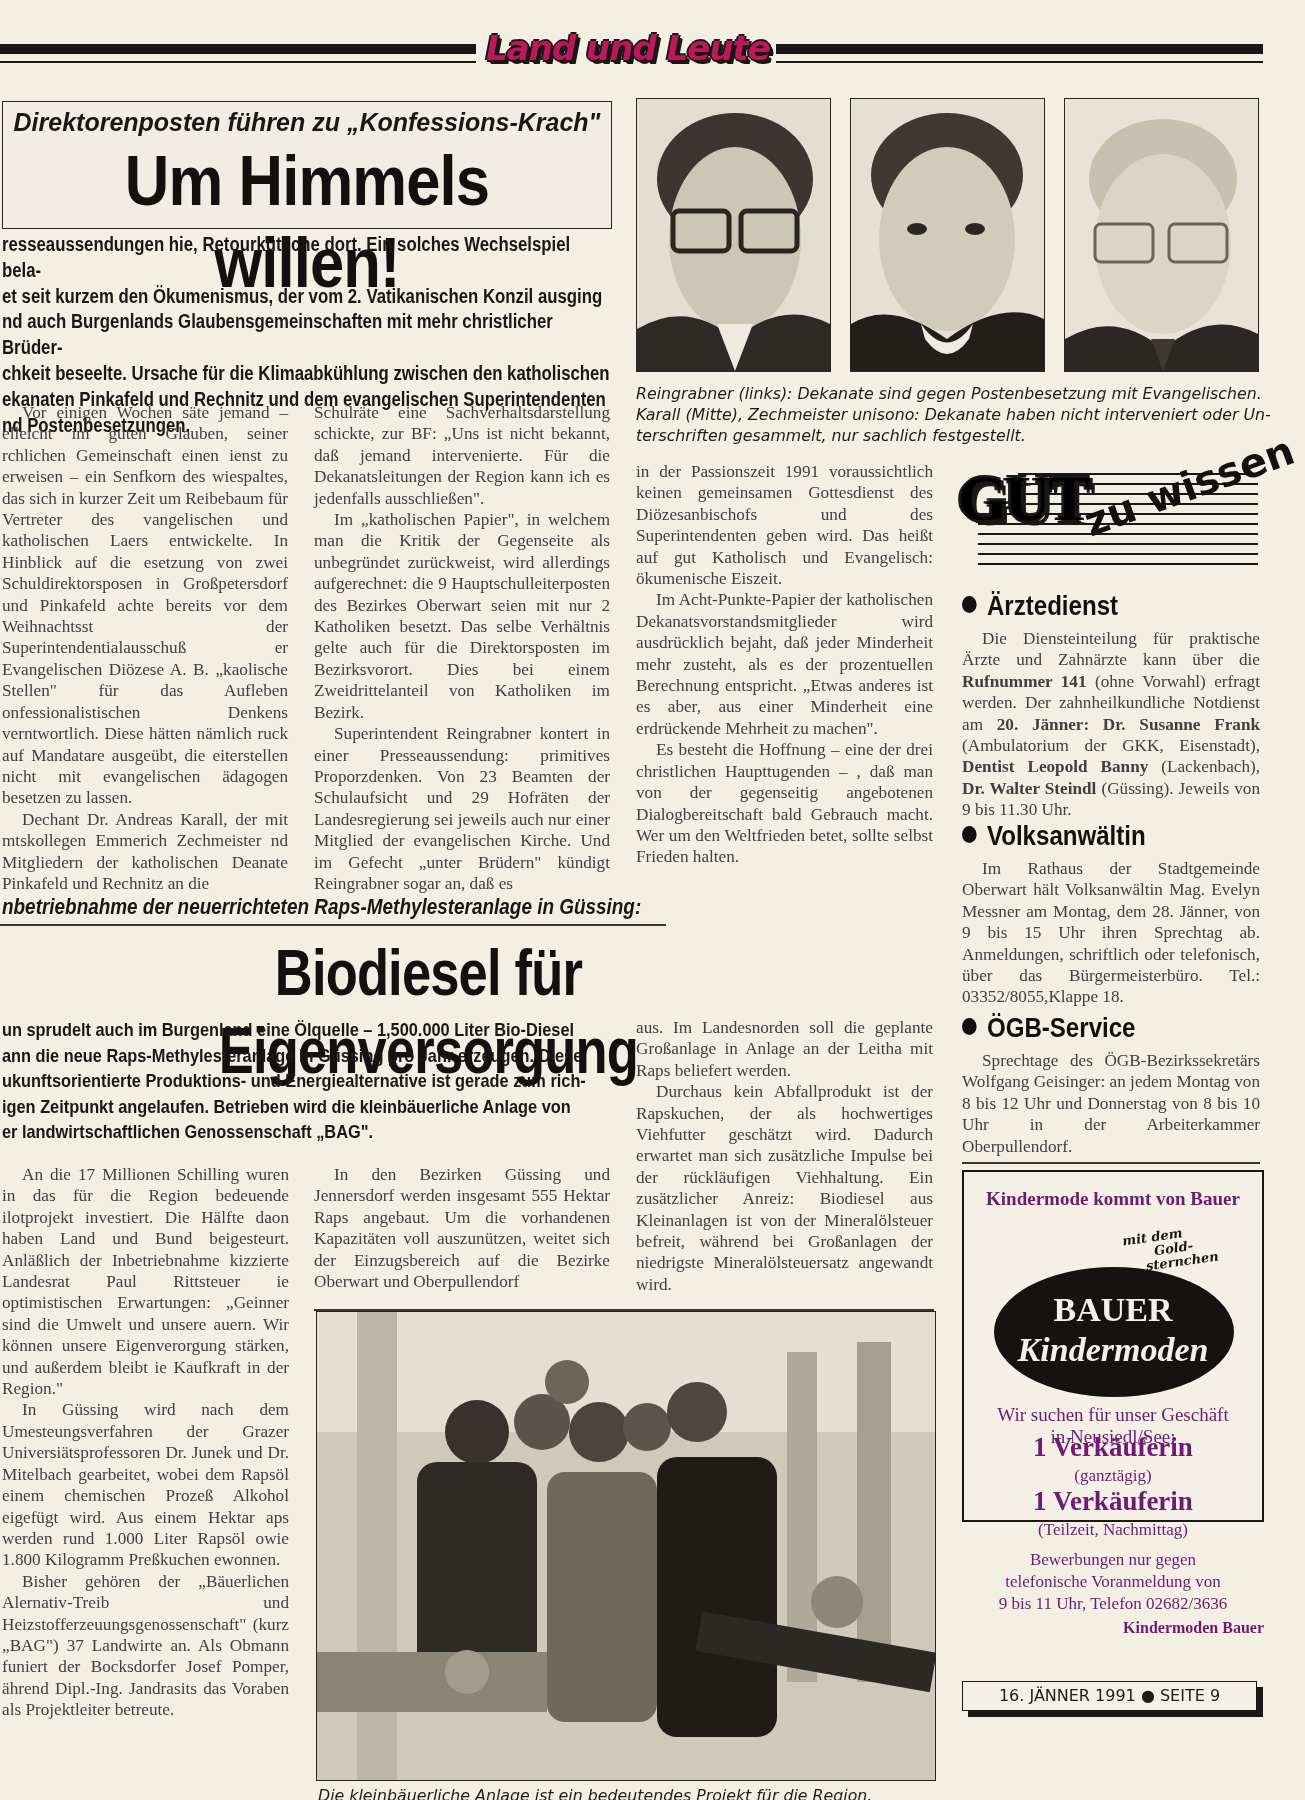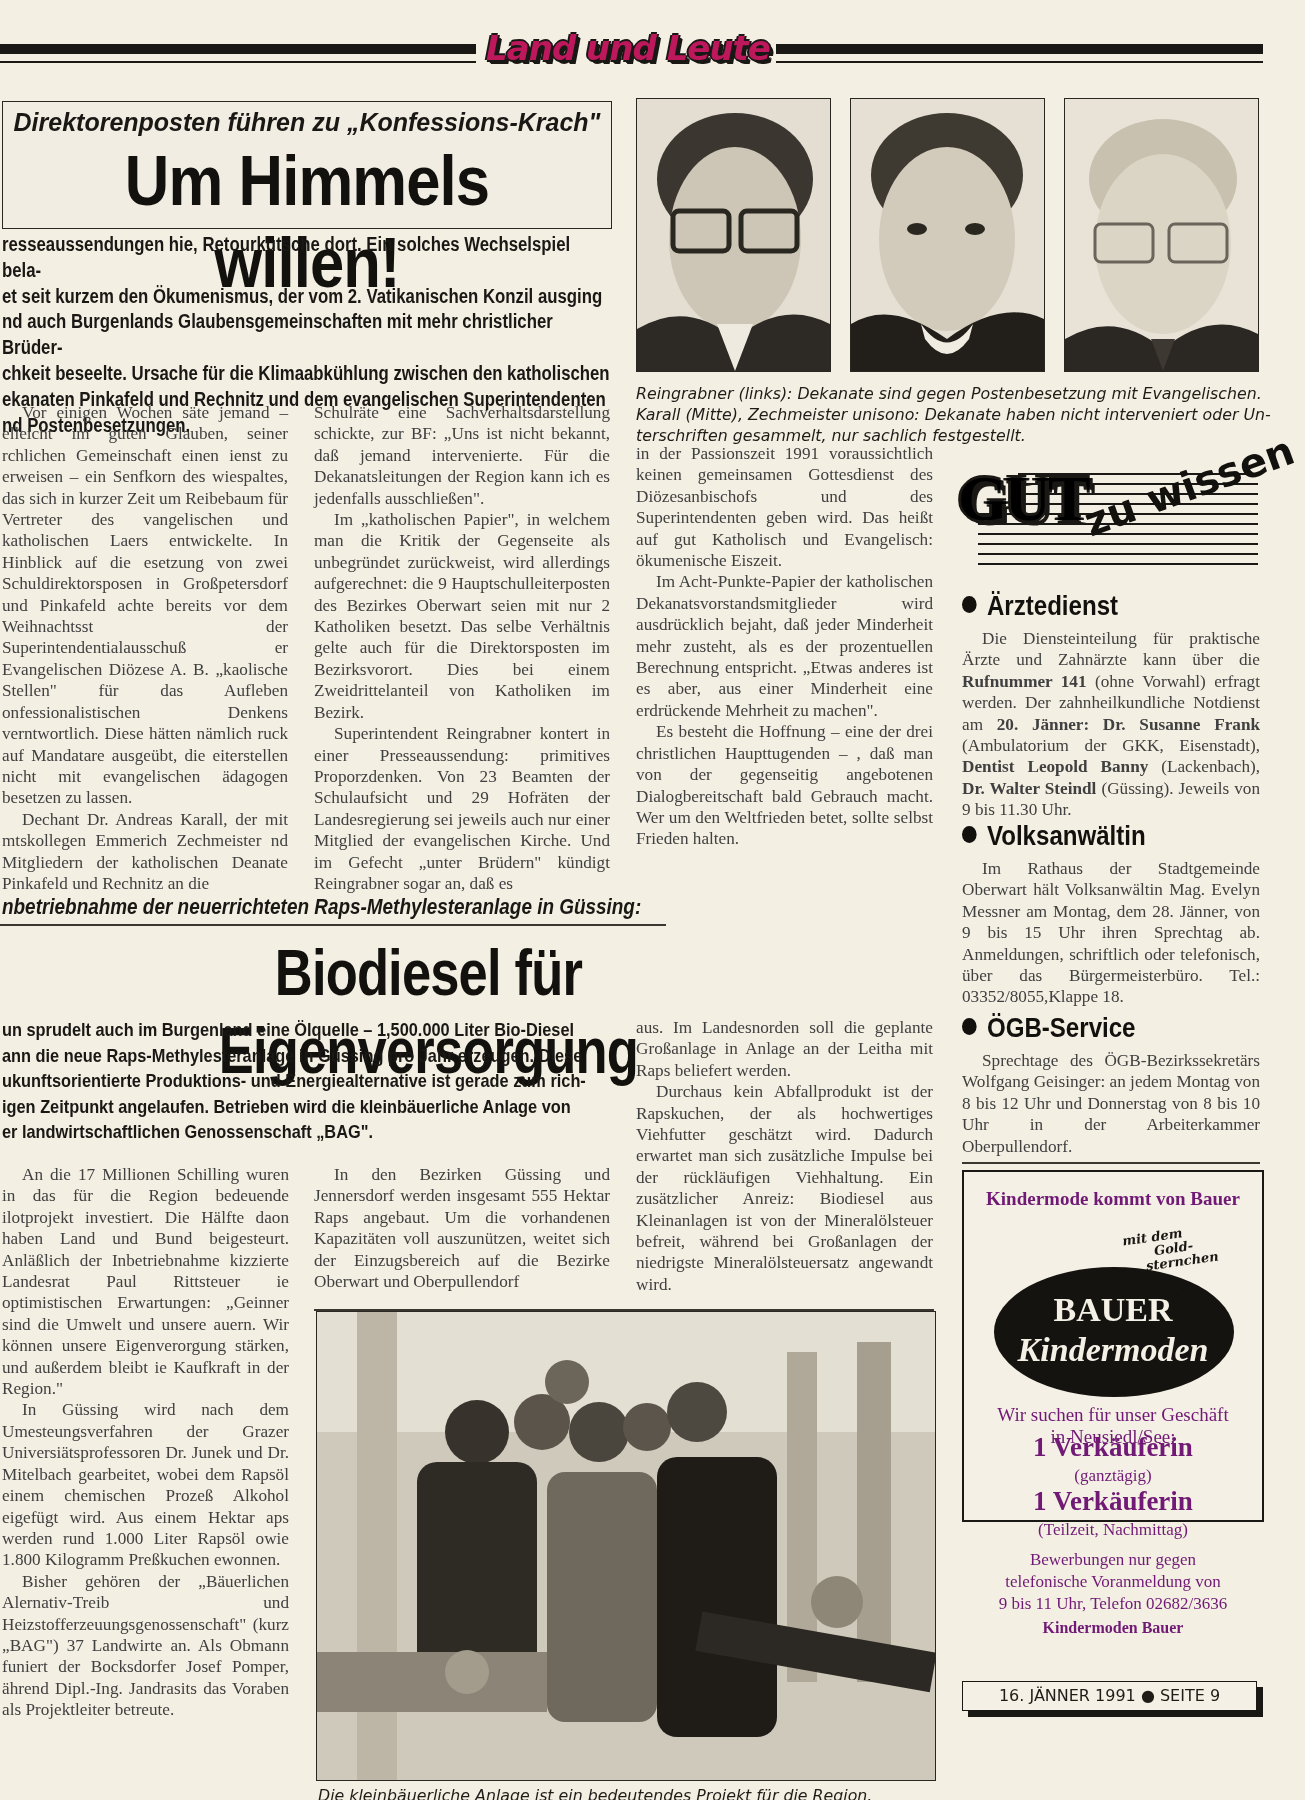--- a/index.html
+++ b/index.html
@@ -143,21 +143,21 @@
 
 <div class="col" style="left:2px;top:402px;width:286px;">
   <p>Vor einigen Wochen säte jemand – elleicht im guten Glauben, seiner rchlichen Gemeinschaft einen ienst zu erweisen – ein Senfkorn des wiespaltes, das sich in kurzer Zeit um Reibebaum für Vertreter des vangelischen und katholischen Laers entwickelte. In Hinblick auf die esetzung von zwei Schuldirektorsposen in Großpetersdorf und Pinkafeld achte bereits vor dem Weihnachtsst der Superintendentialausschuß er Evangelischen Diözese A. B. „kaolische Stellen" für das Aufleben onfessionalistischen Denkens verntwortlich. Diese hätten nämlich ruck auf Mandatare ausgeübt, die eiterstellen nicht mit evangelischen ädagogen besetzen zu lassen.</p>
   <p>Dechant Dr. Andreas Karall, der mit mtskollegen Emmerich Zechmeister nd Mitgliedern der katholischen Deanate Pinkafeld und Rechnitz an die</p>
 </div>
 <div class="col" style="left:314px;top:402px;width:296px;">
   <p class="noind">Schulräte eine Sachverhaltsdarstellung schickte, zur BF: „Uns ist nicht bekannt, daß jemand intervenierte. Für die Dekanatsleitungen der Region kann ich es jedenfalls ausschließen".</p>
   <p>Im „katholischen Papier", in welchem man die Kritik der Gegenseite als unbegründet zurückweist, wird allerdings aufgerechnet: die 9 Hauptschulleiterposten des Bezirkes Oberwart seien mit nur 2 Katholiken besetzt. Das selbe Verhältnis gelte auch für die Direktorsposten im Bezirksvorort. Dies bei einem Zweidrittelanteil von Katholiken im Bezirk.</p>
   <p>Superintendent Reingrabner kontert in einer Presseaussendung: primitives Proporzdenken. Von 23 Beamten der Schulaufsicht und 29 Hofräten der Landesregierung sei jeweils auch nur einer Mitglied der evangelischen Kirche. Und im Gefecht „unter Brüdern" kündigt Reingrabner sogar an, daß es</p>
 </div>
-<div class="col" style="left:636px;top:443px;width:297px;">
+<div class="col" style="left:636px;top:461px;width:297px;">
   <p class="noind">in der Passionszeit 1991 voraussichtlich keinen gemeinsamen Gottesdienst des Diözesanbischofs und des Superintendenten geben wird. Das heißt auf gut Katholisch und Evangelisch: ökumenische Eiszeit.</p>
   <p>Im Acht-Punkte-Papier der katholischen Dekanatsvorstandsmitglieder wird ausdrücklich bejaht, daß jeder Minderheit mehr zusteht, als es der prozentuellen Berechnung entspricht. „Etwas anderes ist es aber, aus einer Minderheit eine erdrückende Mehrheit zu machen".</p>
   <p>Es besteht die Hoffnung – eine der drei christlichen Haupttugenden – , daß man von der gegenseitig angebotenen Dialogbereitschaft bald Gebrauch macht. Wer um den Weltfrieden betet, sollte selbst Frieden halten.</p>
 </div>
 
 <div class="lead" style="left:2px;top:893px;width:760px;font-size:22px;font-style:italic;line-height:28px;">nbetriebnahme der neuerrichteten Raps-Methylesteranlage in Güssing:</div>
 <div class="rule" style="left:0;top:924px;width:666px;"></div>
 
 <div class="bighead" style="left:2px;top:934px;width:900px;font-size:64px;line-height:78px;text-align:center;transform:scaleX(0.82);transform-origin:left top;padding-left:70px;">Biodiesel für Eigenversorgung</div>
 
@@ -265,19 +265,19 @@
 </div>
 <div class="abs" style="left:962px;top:1440px;width:302px;">
 </div>
 <div class="ad-line" style="left:962px;width:302px;top:1432px;font-size:27px;font-weight:bold;">1 Verkäuferin</div>
 <div class="ad-line" style="left:962px;width:302px;top:1466px;font-size:17px;">(ganztägig)</div>
 <div class="ad-line" style="left:962px;width:302px;top:1486px;font-size:27px;font-weight:bold;">1 Verkäuferin</div>
 <div class="ad-line" style="left:962px;width:302px;top:1520px;font-size:17px;">(Teilzeit, Nachmittag)</div>
 <div class="ad-line" style="left:962px;width:302px;top:1550px;font-size:17px;">Bewerbungen nur gegen</div>
 <div class="ad-line" style="left:962px;width:302px;top:1572px;font-size:17px;">telefonische Voranmeldung von</div>
 <div class="ad-line" style="left:962px;width:302px;top:1594px;font-size:17px;">9 bis 11 Uhr, Telefon 02682/3636</div>
-<div class="ad-line" style="left:962px;width:302px;top:1619px;font-size:16px;font-weight:bold;">Kindermoden Bauer</div>
+<div class="ad-line" style="left:962px;width:302px;top:1619px;font-size:16px;font-weight:bold;text-align:right;">Kindermoden Bauer</div>
 
 <div class="footer-box">
   <span>16. JÄNNER 1991</span>
   <span> ● </span>
   <span>SEITE 9</span>
 </div>
 
 </body></html>

